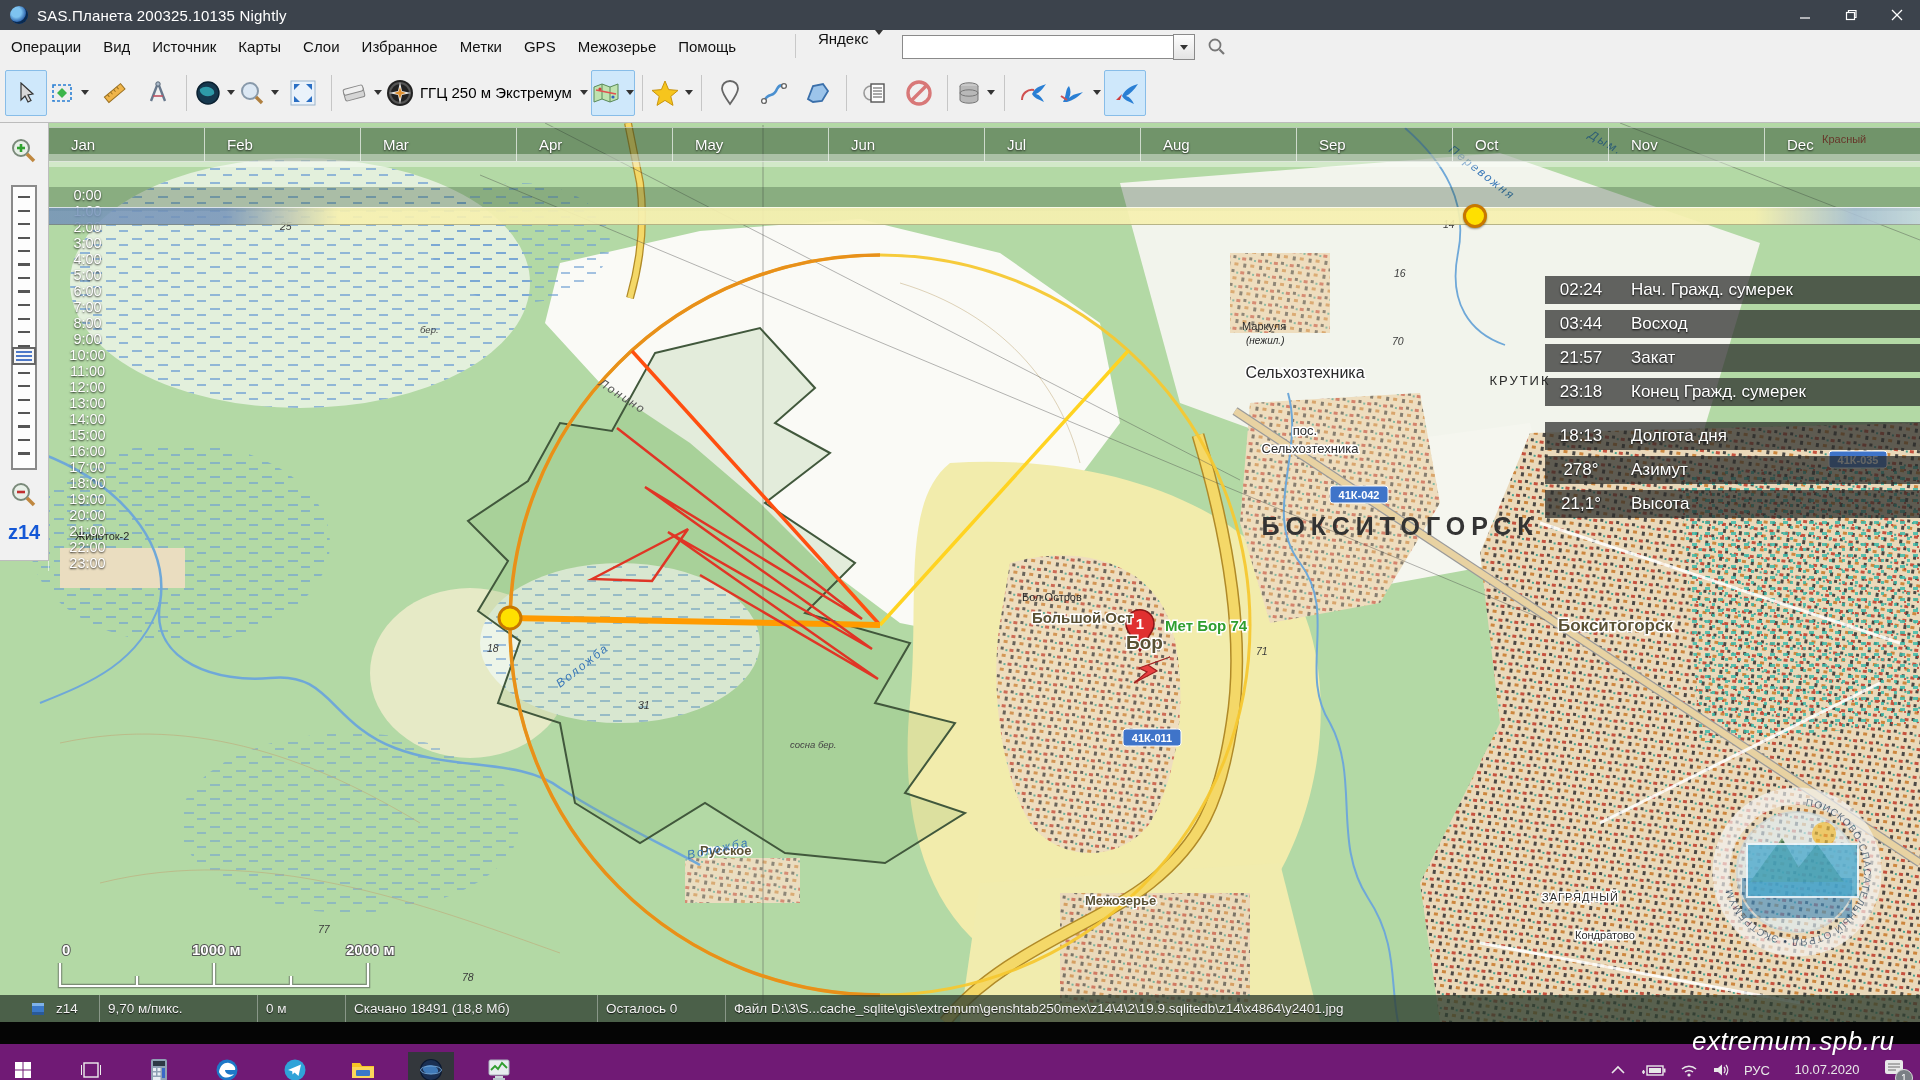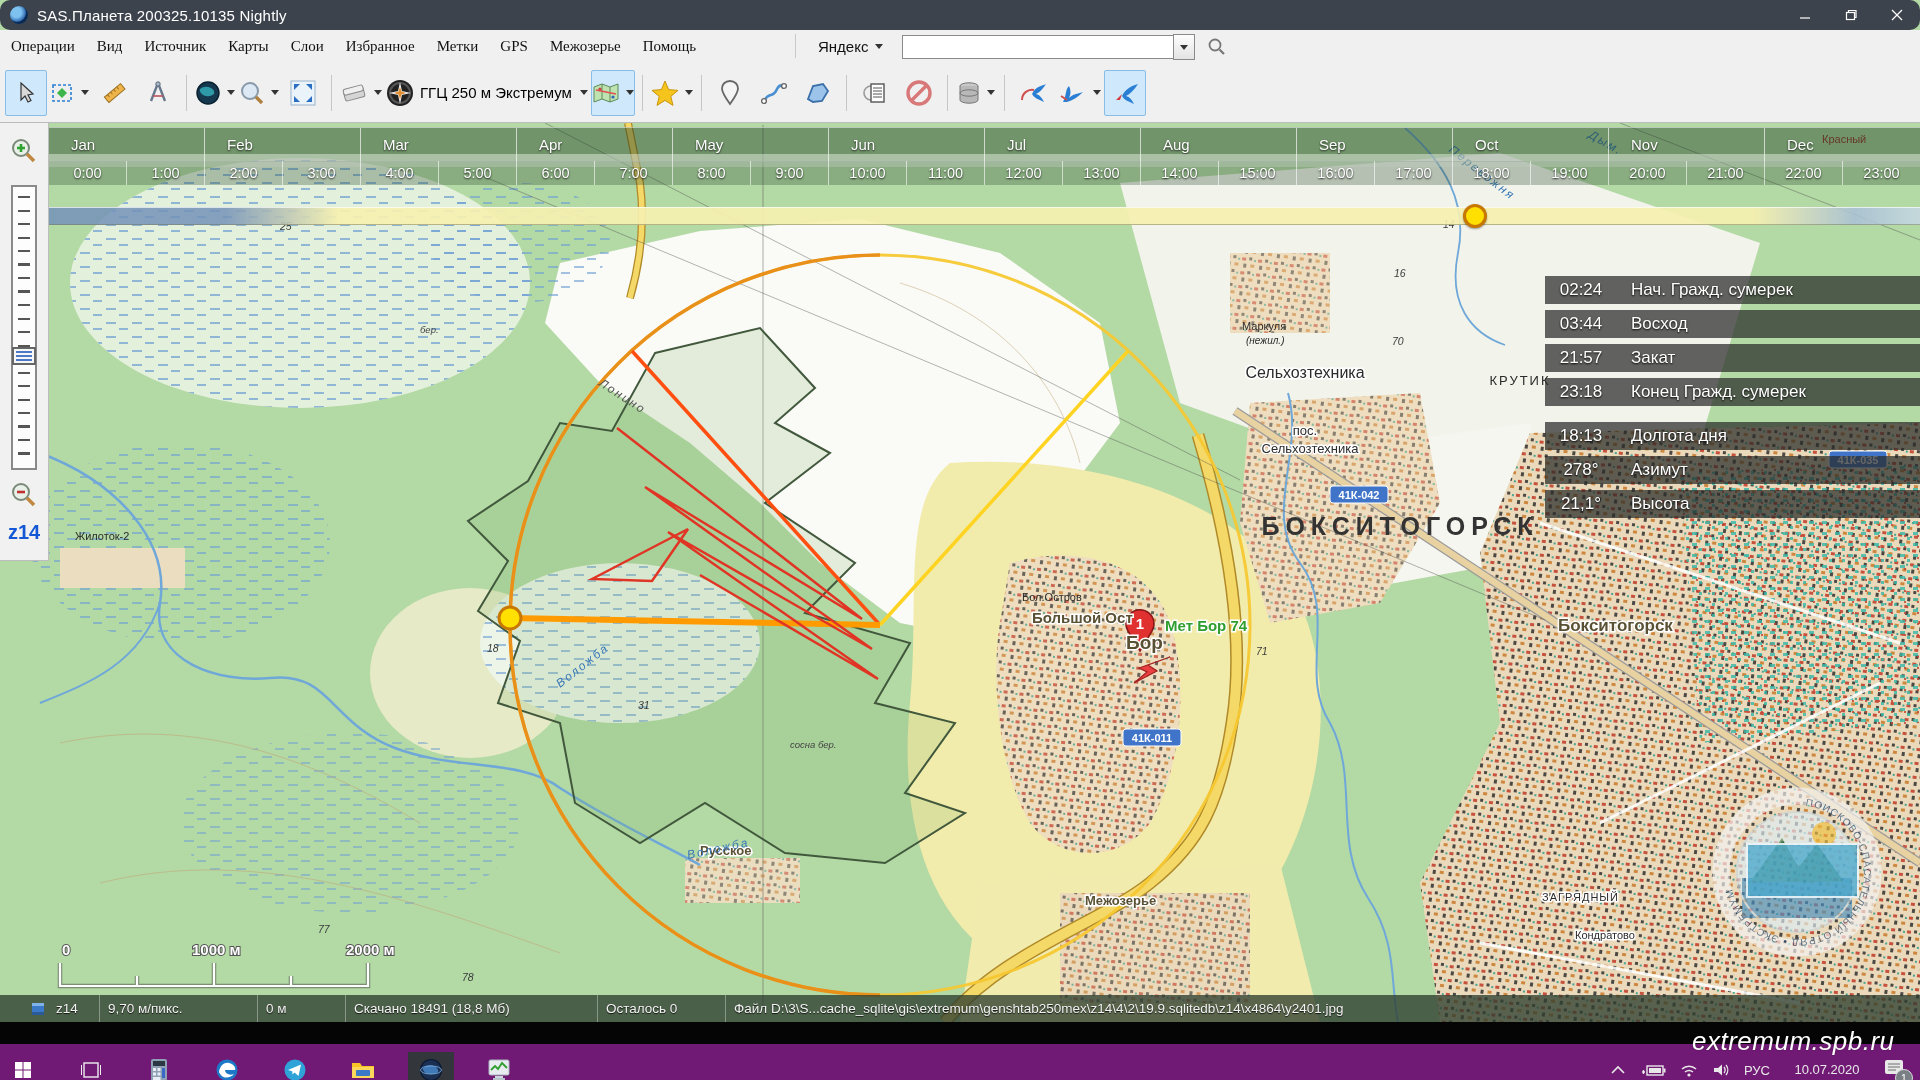--- a/index.html
+++ b/index.html
@@ -1,49 +1,49 @@
 <!DOCTYPE html>
 <html><head>
 <meta charset="utf-8">
 <style>
   html,body{margin:0;padding:0;background:#000;}
   #app{position:relative;width:1920px;height:1080px;overflow:hidden;font-family:"Liberation Sans",sans-serif;background:#b3d9a5;}
   
-  .titlebar{position:absolute;left:0;top:0;width:1920px;height:30px;background:#3c434c;display:flex;align-items:center;color:#fff;border-radius:10px;}
+  .titlebar{position:absolute;left:0;top:0;width:1920px;height:30px;background:#3c434c;display:flex;align-items:center;color:#fff;}
   .titlebar .appicon{width:18px;height:18px;margin:0 9px 0 10px;border-radius:50%;background:radial-gradient(circle at 35% 35%,#7ec3f0 0 30%,#2a5fa8 60%,#123a6e 100%);box-shadow:inset -2px -2px 0 #0a2a50;}
   .titlebar .title{font-size:15px;letter-spacing:.2px;}
   .wincontrols{margin-left:auto;display:flex;height:100%;}
   .winbtn{width:46px;height:100%;display:flex;align-items:center;justify-content:center;}
   .winbtn svg{stroke:#fff;stroke-width:1.2;fill:none;}
   
   .menubar{position:absolute;left:0;top:30px;width:1920px;height:33px;background:#f0f0f0;display:flex;align-items:center;font-size:15px;color:#111;border-bottom:1px solid #d8d8d8;}
-  .menuitem{padding:0 11px;height:100%;display:flex;align-items:center;cursor:default;font-family:Liberation Serif, serif;}
+  .menuitem{padding:0 11px;height:100%;display:flex;align-items:center;cursor:default;}
   .menu-sep{width:1px;height:24px;background:#c9c9c9;position:absolute;left:795px;top:4px;}
-  .geocoder{position:absolute;left:810px;top:0;height:100%;display:flex;align-items:center;gap:7px;padding:0 8px;}
+  .geocoder{position:absolute;left:810px;top:0;height:100%;display:flex;align-items:flex-start;gap:7px;padding:0 8px;}
   .caret{width:0;height:0;border-left:4px solid transparent;border-right:4px solid transparent;border-top:5px solid #333;}
   .searchwrap{position:absolute;left:902px;top:4px;display:flex;align-items:center;}
   .searchwrap input{width:258px;height:22px;border:1px solid #8a8a8a;border-right:none;font-size:14px;padding:0 6px;outline:none;background:#fff;}
   .combo-arrow{width:20px;height:24px;border:1px solid #8a8a8a;background:linear-gradient(#fdfdfd,#e3e3e3);display:flex;align-items:center;justify-content:center;}
   .search-go{margin-left:12px;display:flex;align-items:center;}
   
   .toolbar{position:absolute;left:0;top:63px;width:1920px;height:60px;background:#f0f0f0;display:flex;align-items:center;padding-left:4px;border-bottom:1px solid #bcbcbc;box-sizing:border-box;}
   .tbtn{min-width:40px;height:44px;display:flex;align-items:center;justify-content:center;gap:4px;border:1px solid transparent;border-radius:2px;margin:0 1px;}
   .tbtn.sel{background:#cfe8fb;border-color:#88bde8;}
   .tsep{width:1px;height:36px;background:#c6c6c6;margin:0 6px;}
   .tbtn .lbl{font-size:15px;color:#000000;white-space:nowrap;padding:0 2px;}
   .drop{margin-left:2px;}
   
   .maparea{position:absolute;left:0;top:123px;width:1920px;height:899px;}
   .maparea svg.basemap{position:absolute;left:0;top:0;}
   
   .band{position:absolute;left:48px;width:1872px;box-sizing:border-box;}
   .months{top:4px;height:35px;background:rgba(34,64,36,.45);display:flex;border-top:1px solid rgba(255,255,255,.5);border-bottom:1px solid rgba(255,255,255,.6);}
   .mcell{width:156px;color:#fff;font-size:15px;display:flex;align-items:center;padding-left:22px;box-sizing:border-box;border-left:1px solid rgba(255,255,255,.65);text-shadow:0 1px 2px rgba(0,0,0,.8);}
   .lightstrip{top:31px;height:13px;background:rgba(252,255,250,.42);}
-  .hoursband{top:38px;height:24px;background:rgba(40,72,42,.30);display:flex;}
+  .hoursband{top:64px;height:24px;background:rgba(40,72,42,.30);display:flex;flex-direction:column;}
   .hcell{width:78px;color:#fff;font-size:14.5px;display:flex;align-items:center;justify-content:center;border-left:1px solid rgba(255,255,255,.6);box-sizing:border-box;text-shadow:0 1px 2px rgba(0,0,0,.85);}
   .sliderband{top:84px;height:18px;background:linear-gradient(90deg,rgba(116,146,184,.85) 0%,rgba(116,146,184,.85) 9.5%,rgba(246,240,176,.92) 15.5%,rgba(246,240,176,.92) 91.2%,rgba(170,192,216,.85) 96.5%,rgba(200,216,232,.8) 100%);border-top:1px solid rgba(255,255,255,.7);border-bottom:1px solid rgba(120,120,90,.5);}
   .sliderdot{position:absolute;left:1415px;top:-4px;width:24px;height:24px;border-radius:50%;background:#ffe000;border:3px solid #c87800;box-sizing:border-box;box-shadow:0 1px 2px rgba(0,0,0,.4);}
   
   .zoompanel{position:absolute;left:0;top:0;width:48px;height:437px;background:#f1f1f1;border-right:1px solid #bdbdbd;border-bottom:1px solid #bdbdbd;}
   .zp-icon{position:absolute;left:10px;width:28px;height:28px;}
   .zp-track{position:absolute;left:11px;top:62px;width:26px;height:285px;background:#fdfdfd;border:2px solid #8a8a8a;box-sizing:border-box;}
   .zp-ticks{position:absolute;left:5px;top:4px;width:12px;height:270px;background:repeating-linear-gradient(180deg,transparent 0 5px,#555 5px 7px,transparent 7px 13.5px);}
   .zp-handle{position:absolute;left:-1px;top:160px;width:24px;height:18px;background:#f6f6f6;border:2px solid #666;box-sizing:border-box;display:flex;flex-direction:column;justify-content:center;gap:2px;padding:0 2px;}
   .zp-handle i{display:block;height:2px;background:#4d78c8;}

